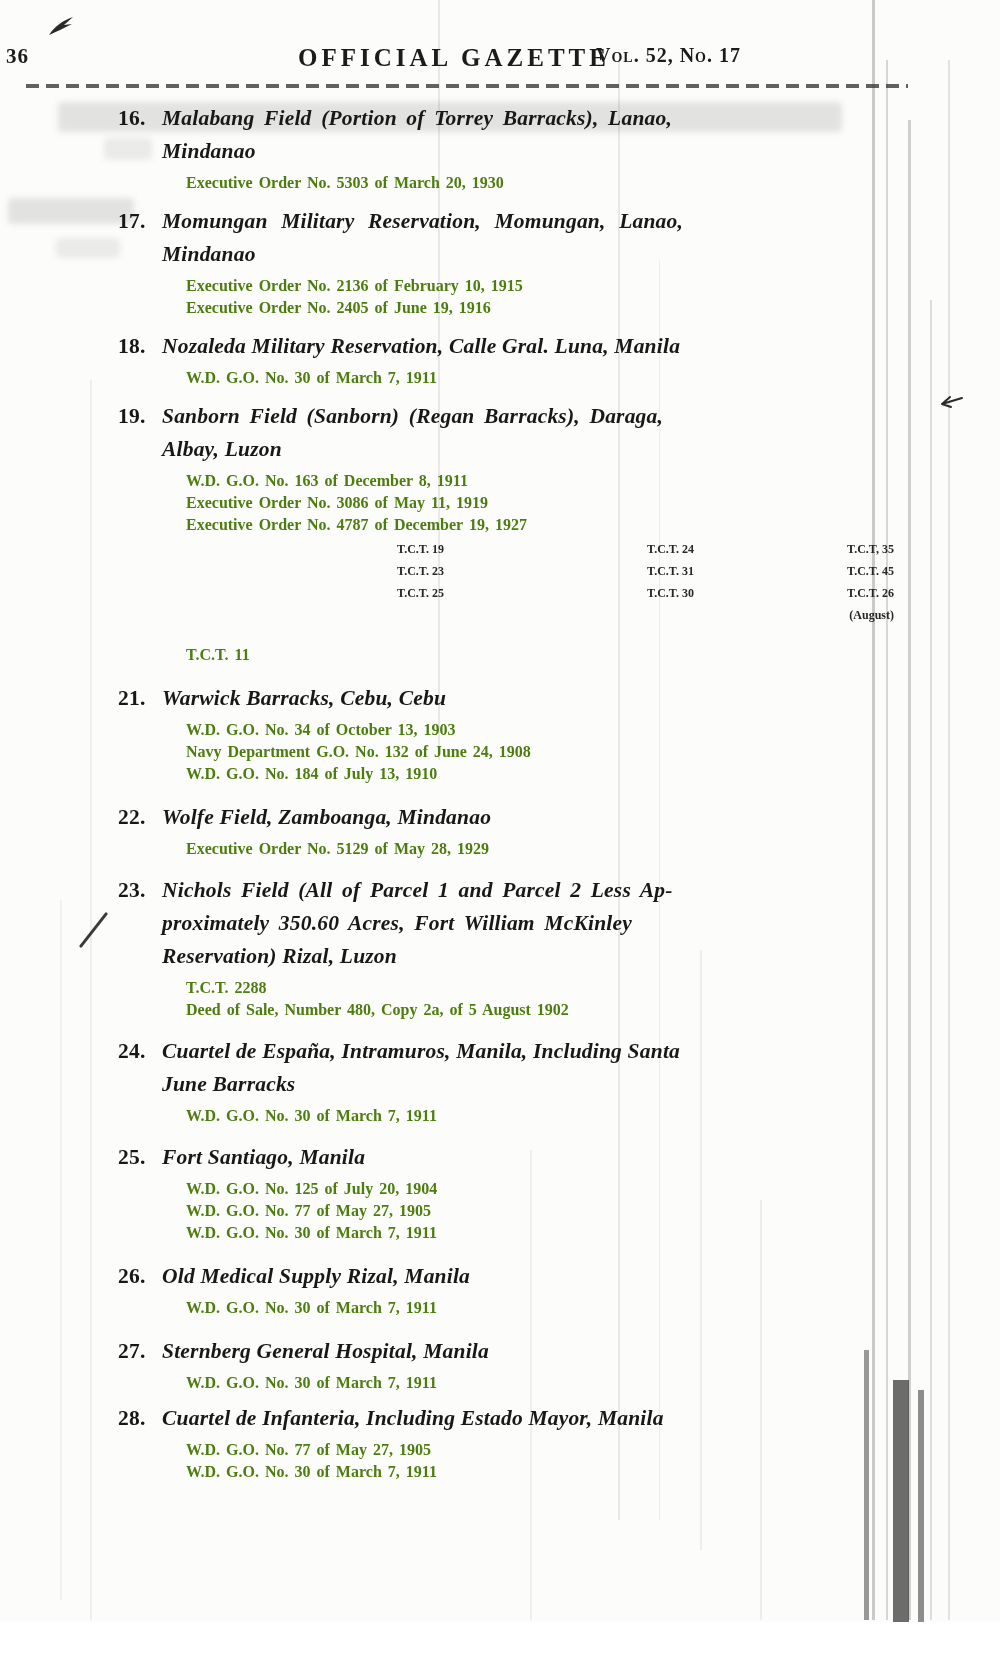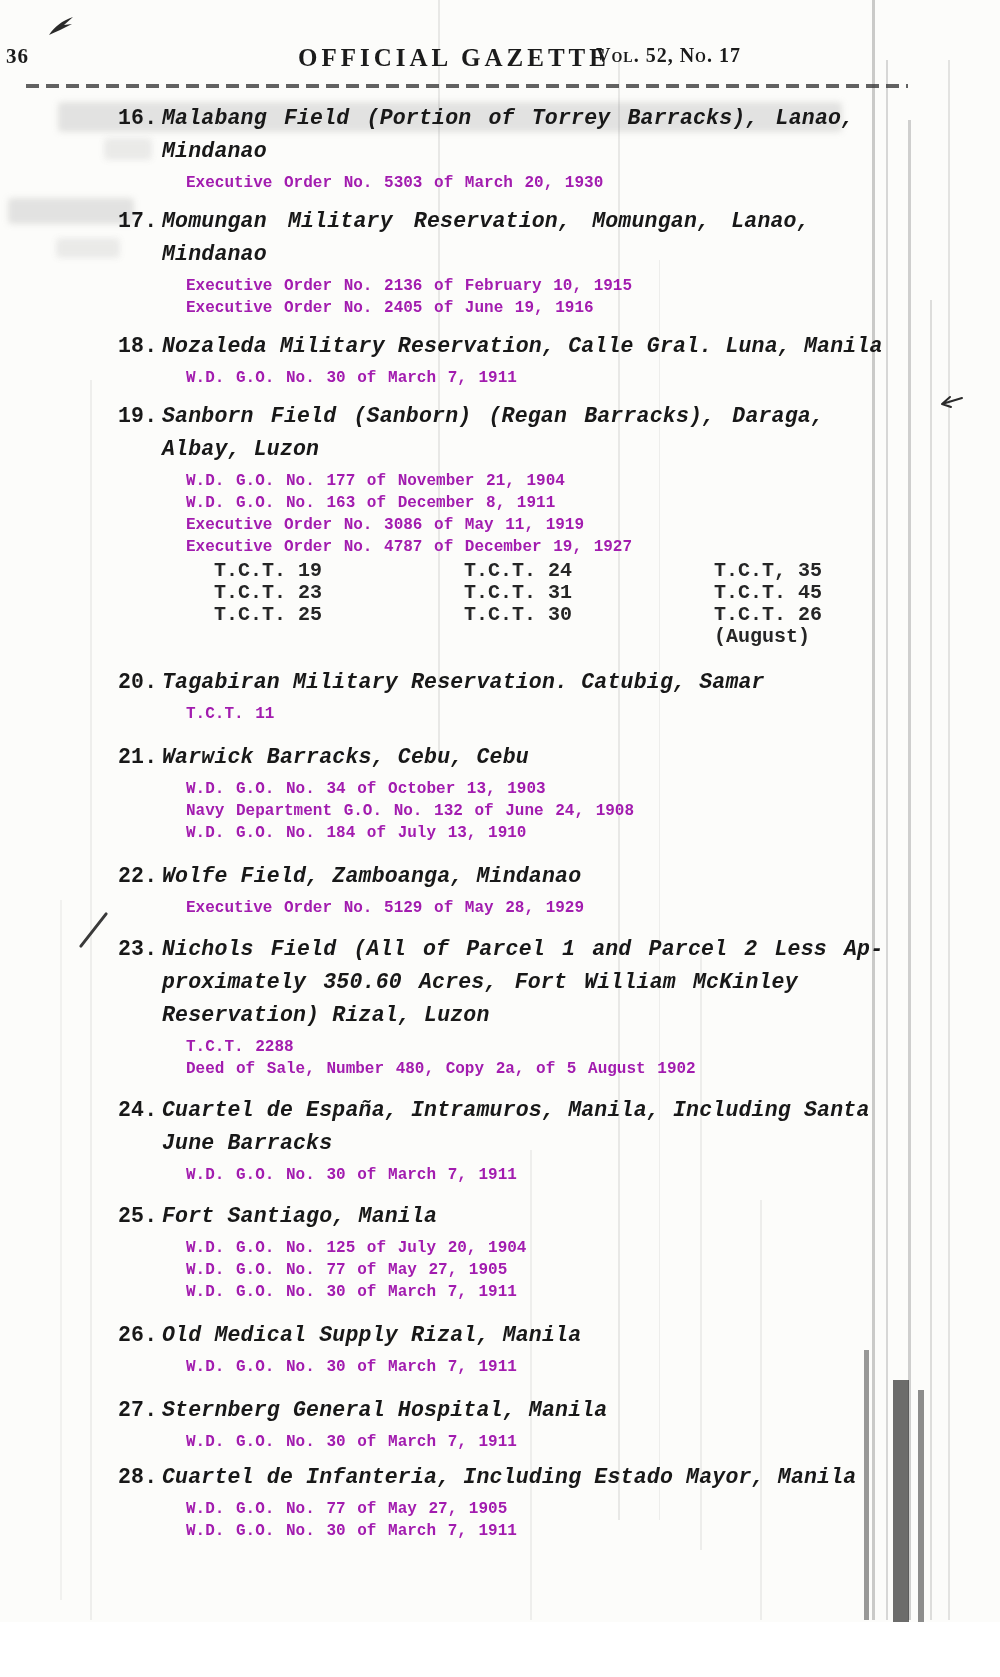--- a/index.html
+++ b/index.html
@@ -8,28 +8,28 @@
 
   
   .pagenum{position:absolute;left:6px;top:44px;font-size:21px;font-weight:700;letter-spacing:1px;}
   .gaz-title{position:absolute;left:298px;top:44px;font-size:25px;font-weight:700;letter-spacing:4px;font-family:Liberation Serif, serif;}
   .vol-info{position:absolute;left:596px;top:44px;font-size:20px;font-weight:700;font-variant:small-caps;letter-spacing:1px;}
   .rule{position:absolute;left:26px;top:84px;width:882px;height:4px;opacity:.8;
         background:repeating-linear-gradient(90deg,#3b3b3b 0 13px,rgba(0,0,0,0) 13px 20px);}
 
   
   .content{position:absolute;left:118px;top:98px;width:776px;}
-  .item{margin-top:11px;position:relative;font-family:Liberation Mono, monospace;}
+  .item{margin-top:11px;position:relative;}
   .heading{font-style:italic;font-weight:700;font-size:21.5px;line-height:33px;letter-spacing:.2px;color:#181818;}
   .num{font-style:normal;display:inline-block;width:44px;}
   .cont{margin-left:44px;}
   .ws4{word-spacing:4px;}
   .ws7{word-spacing:8px;}
-  .refs{margin:4px 0 2px 68px;font-size:16px;font-weight:700;line-height:22px;color:#a21caf;word-spacing:2px;}
-  .tct{display:grid;grid-template-columns:250px 250px 1fr;margin-left:96px;font-size:20px;font-weight:700;line-height:22px;color:#262626;}
+  .refs{margin:4px 0 2px 68px;font-size:16px;font-weight:700;line-height:22px;color:#4d7c0f;word-spacing:2px;}
+  .tct{display:grid;grid-template-columns:250px 250px 1fr;margin-left:76px;font-size:12px;font-weight:700;line-height:22px;color:#262626;text-align:right;}
   .miss{grid-column:3;}
 
   
   .streak{position:absolute;pointer-events:none;}
   .smudge{position:absolute;background:rgba(125,125,125,.20);filter:blur(3px);border-radius:4px;pointer-events:none;}
   .mark{position:absolute;pointer-events:none;color:#222;}
   .slash{position:absolute;width:3px;height:44px;background:#3a3a3a;transform:rotate(38deg);border-radius:2px;pointer-events:none;}
 </style>
 </head>
 <body>
@@ -98,41 +98,39 @@
       <div class="heading"><span class="num">18.</span><span>Nozaleda Military Reservation, Calle Gral. Luna, Manila</span></div>
       <div class="refs">
         <div>W.D. G.O. No. 30 of March 7, 1911</div>
       </div>
     </div>
 
     <div class="item">
       <div class="heading ws4"><span class="num">19.</span><span>Sanborn Field (Sanborn) (Regan Barracks), Daraga,</span></div>
       <div class="heading cont">Albay, Luzon</div>
       <div class="refs">
-        <div>W.D. G.O. No. 177 of November 21, 1904</div>
         <div>W.D. G.O. No. 163 of December 8, 1911</div>
         <div>Executive Order No. 3086 of May 11, 1919</div>
         <div>Executive Order No. 4787 of December 19, 1927</div>
       </div>
       <div class="tct">
         <div>T.C.T. 19</div>
         <div>T.C.T. 24</div>
         <div>T.C.T, 35</div>
         <div>T.C.T. 23</div>
         <div>T.C.T. 31</div>
         <div>T.C.T. 45</div>
         <div>T.C.T. 25</div>
         <div>T.C.T. 30</div>
         <div>T.C.T. 26</div>
         <div class="miss">(August)</div>
       </div>
     </div>
 
     <div class="item" style="margin-top:18px;">
-      <div class="heading"><span class="num">20.</span><span>Tagabiran Military Reservation. Catubig, Samar</span></div>
       <div class="refs">
         <div>T.C.T. 11</div>
       </div>
     </div>
 
     <div class="item" style="margin-top:16px;">
       <div class="heading"><span class="num">21.</span><span>Warwick Barracks, Cebu, Cebu</span></div>
       <div class="refs">
         <div>W.D. G.O. No. 34 of October 13, 1903</div>
         <div>Navy Department G.O. No. 132 of June 24, 1908</div>

